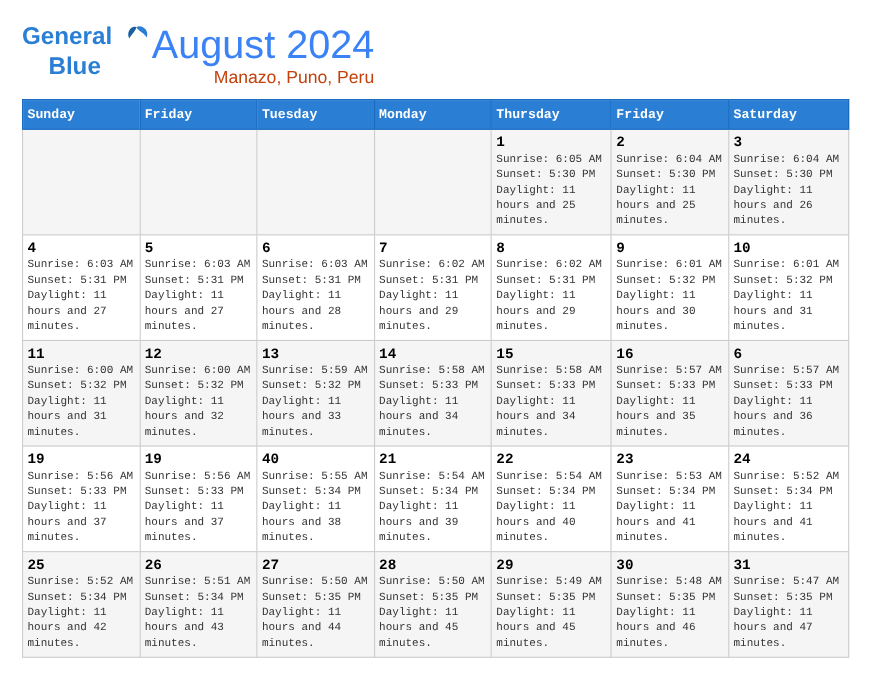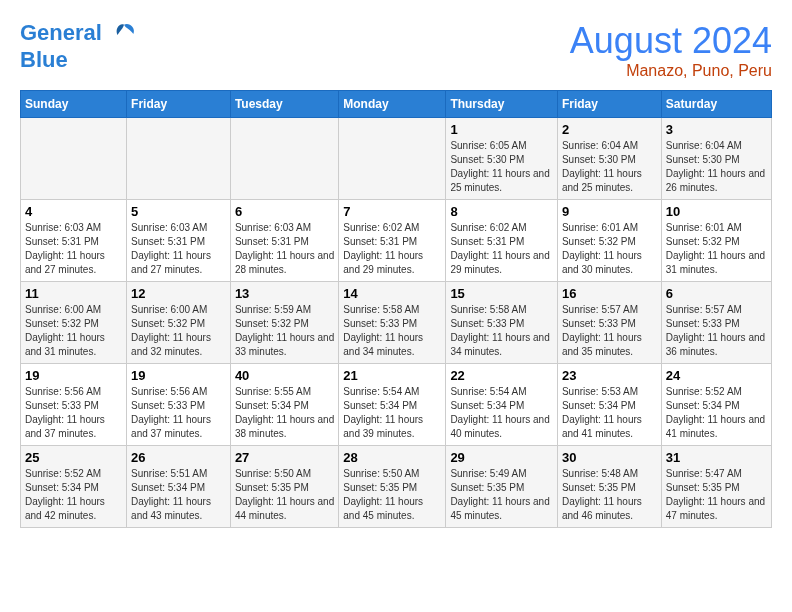--- a/index.html
+++ b/index.html
@@ -5,21 +5,21 @@
     * { box-sizing: border-box; margin: 0; padding: 0; }
     body {
       font-family: Arial, sans-serif;
       background: #fff;
       width: 792px;
       min-height: 612px;
       padding: 20px;
     }
     .header {
       display: flex;
-      justify-content: space-between;
+      justify-content: flex-start;
       align-items: flex-start;
       margin-bottom: 10px;
     }
     .logo {
       display: flex;
       align-items: center;
     }
     .logo-text {
       font-size: 22px;
       font-weight: bold;
@@ -43,20 +43,21 @@
       font-weight: normal;
     }
     .subtitle {
       font-size: 16px;
       color: #c2410c;
     }
     table {
       width: 100%;
       border-collapse: collapse;
       font-size: 11px;
+      font-family: Liberation Mono, monospace;
     }
     thead tr th {
       background-color: #2a7fd4;
       color: #fff;
       padding: 6px 4px;
       text-align: left;
       font-weight: bold;
       font-size: 12px;
       border: 1px solid #1a6abf;
     }
@@ -94,21 +95,21 @@
 <div class="header">
   <div class="logo">
     <div>
       <div class="logo-text">
         <span>General</span>
         <svg class="logo-icon" viewBox="0 0 30 30" style="display:inline-block;vertical-align:middle;">
           <path d="M15 5 C20 2, 28 8, 25 15 C22 10, 17 9, 15 5Z" fill="#2a7fd4"></path>
           <path d="M15 5 C10 3, 5 10, 8 16 C11 11, 14 9, 15 5Z" fill="#1a5fa0"></path>
         </svg>
       </div>
-      <div class="logo-text" style="color:#2a7fd4;font-size:22px;">Blue</div>
+      <div class="logo-text" style="color:#2a7fd4;font-size:22px;margin-left:24px;">Blue</div>
     </div>
   </div>
   <div class="title-block">
     <div class="main-title">August 2024</div>
     <div class="subtitle">Manazo, Puno, Peru</div>
   </div>
 </div>
 
 <table>
   <thead>

